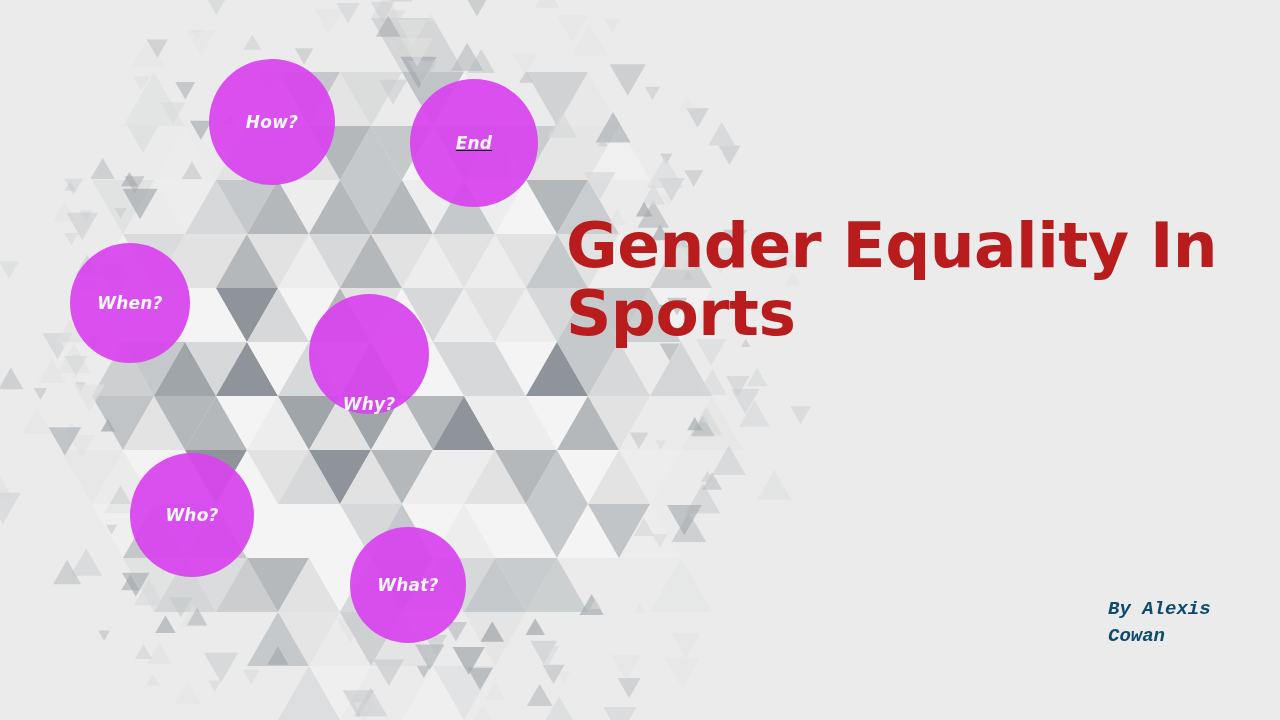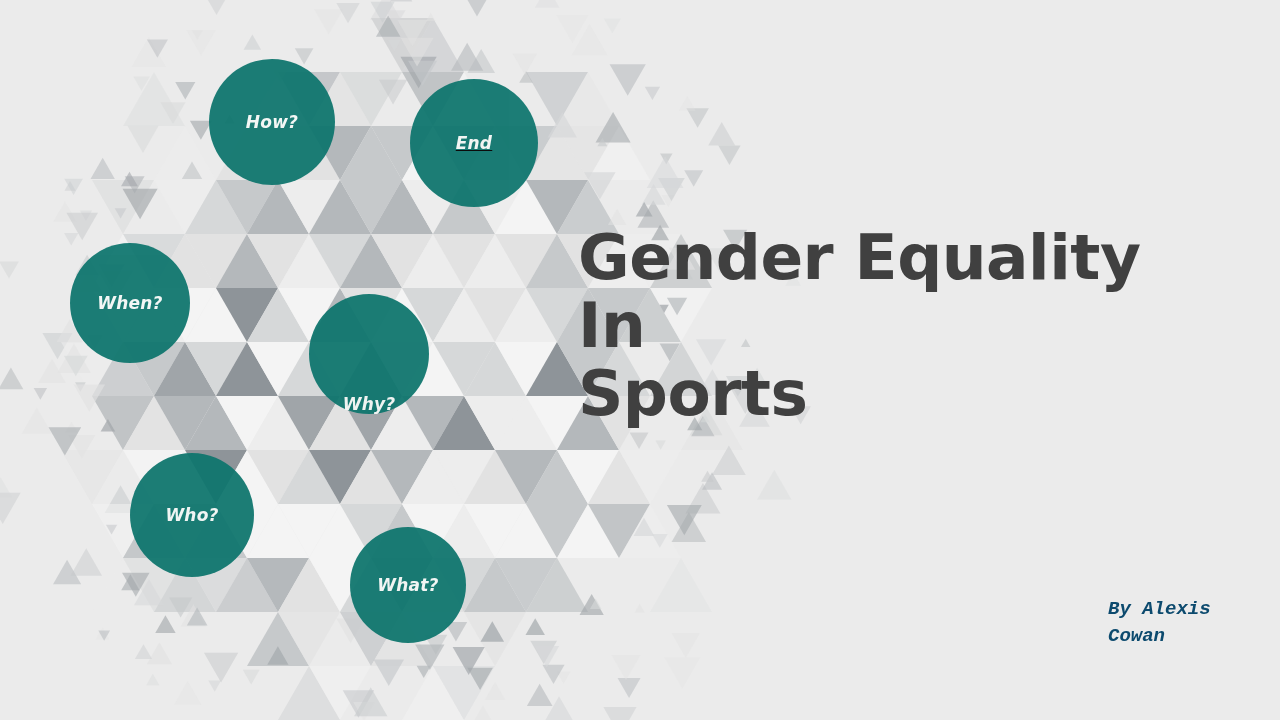--- a/index.html
+++ b/index.html
@@ -28,41 +28,41 @@
     left: 566px;
     top: 212px;
     width: 660px;
   }
   .slide-title {
     font-family: "DejaVu Sans", "Liberation Sans", sans-serif;
     font-weight: 700;
     font-size: 63px;
     line-height: 1.08;
     letter-spacing: -0.5px;
-    color: #404040;
-    margin: 12px;
+    color: #b91c1c;
+    margin: 0;
     white-space: pre-line;
   }
   .byline {
     position: absolute;
     left: 1108px;
     top: 596px;
     width: 140px;
     font-family: Liberation Mono, monospace;
     font-weight: 700;
     font-style: italic;
     font-size: 19px;
     line-height: 1.42;
     color: #0c4a6e;
     white-space: pre-line;
   }
   .node {
     position: absolute;
     border-radius: 50%;
-    background: #0f766e;
+    background: #d946ef;
     opacity: 0.94;
     display: flex;
     align-items: center;
     justify-content: center;
     box-sizing: border-box;
   }
   .node-label {
     font-family: "DejaVu Sans", "Liberation Sans", sans-serif;
     font-weight: 700;
     font-style: italic;

